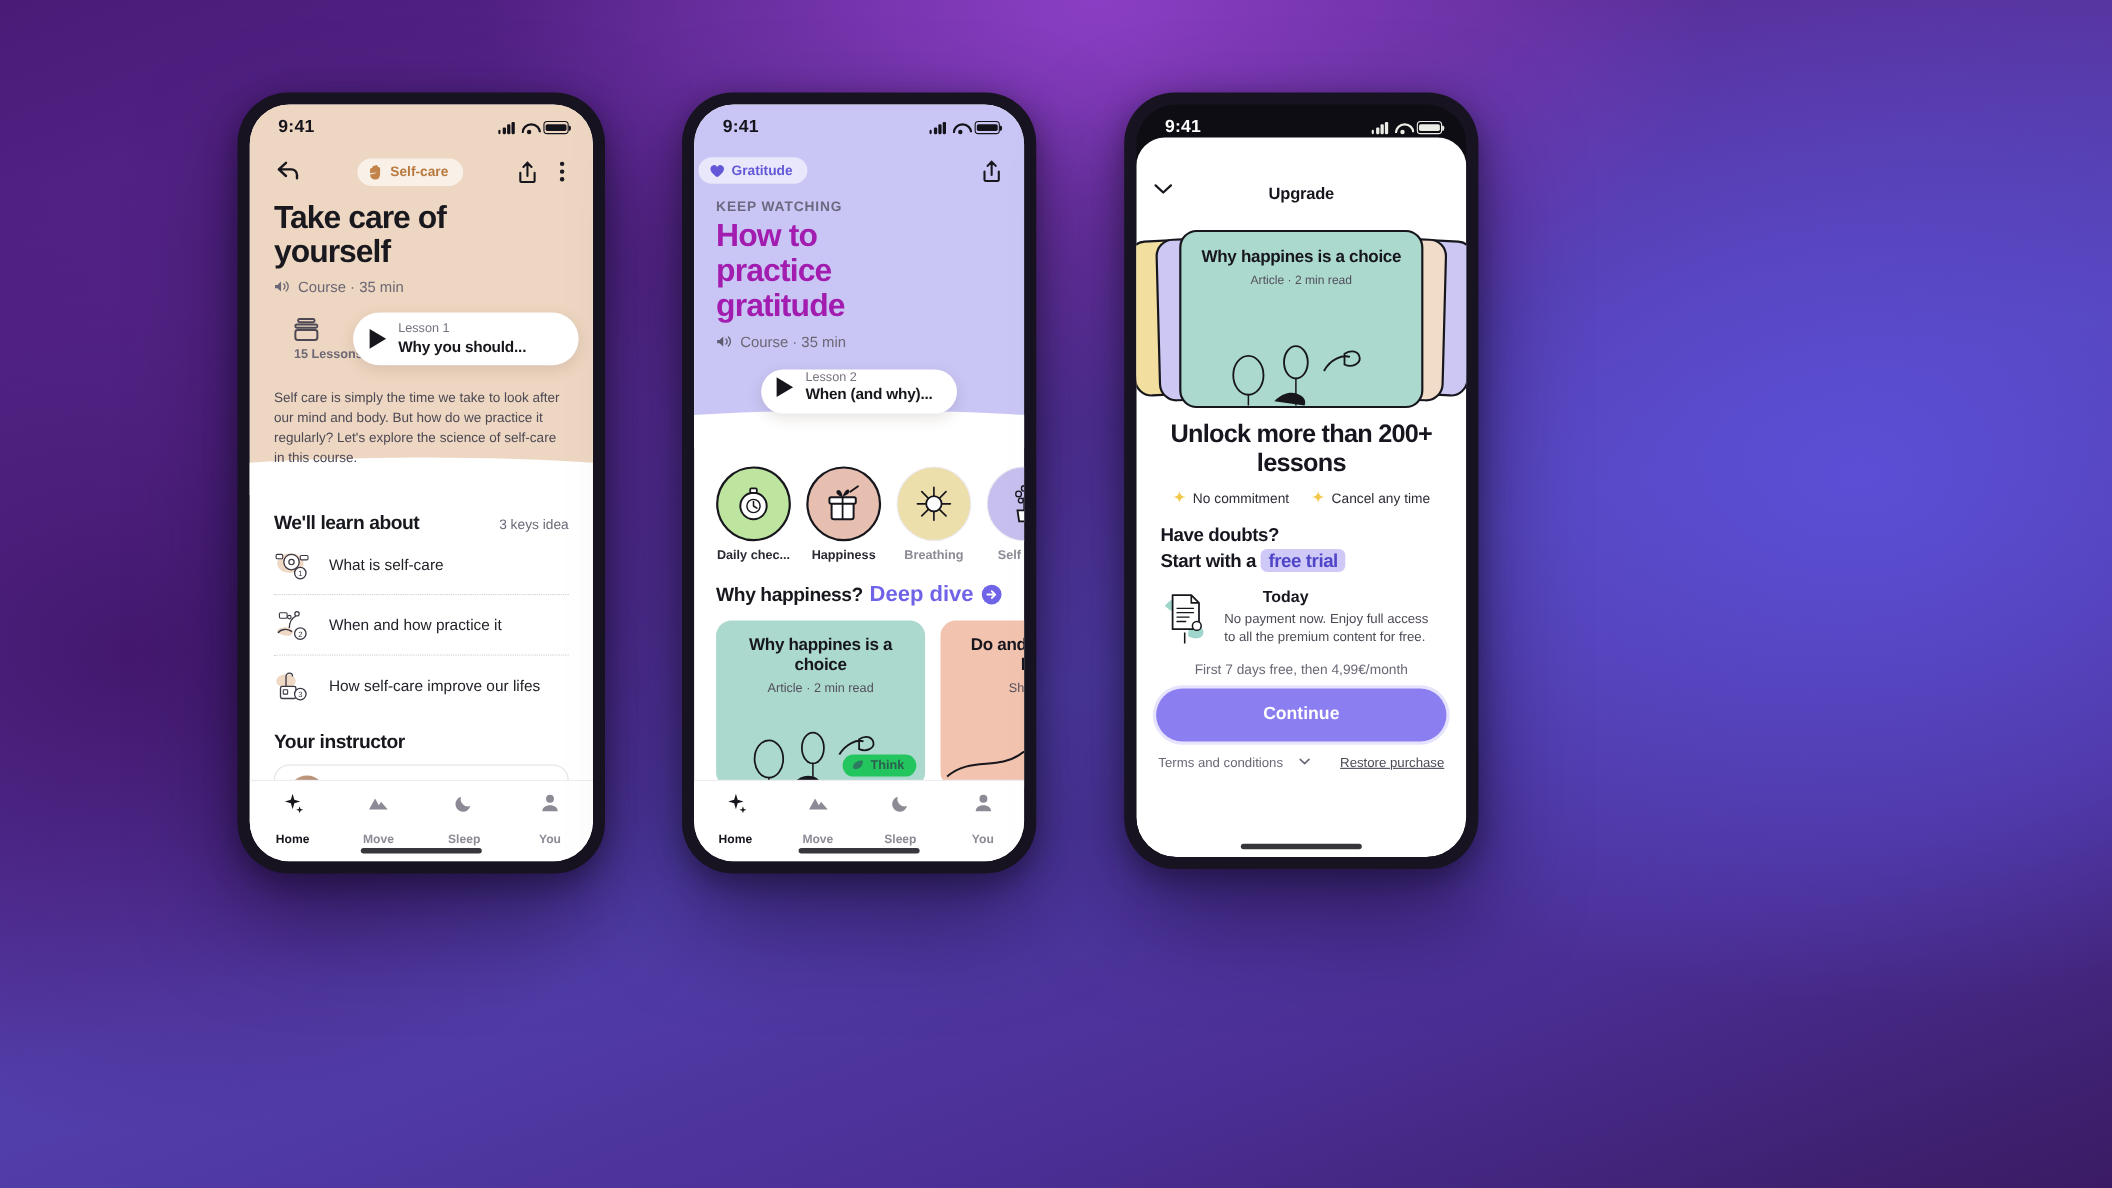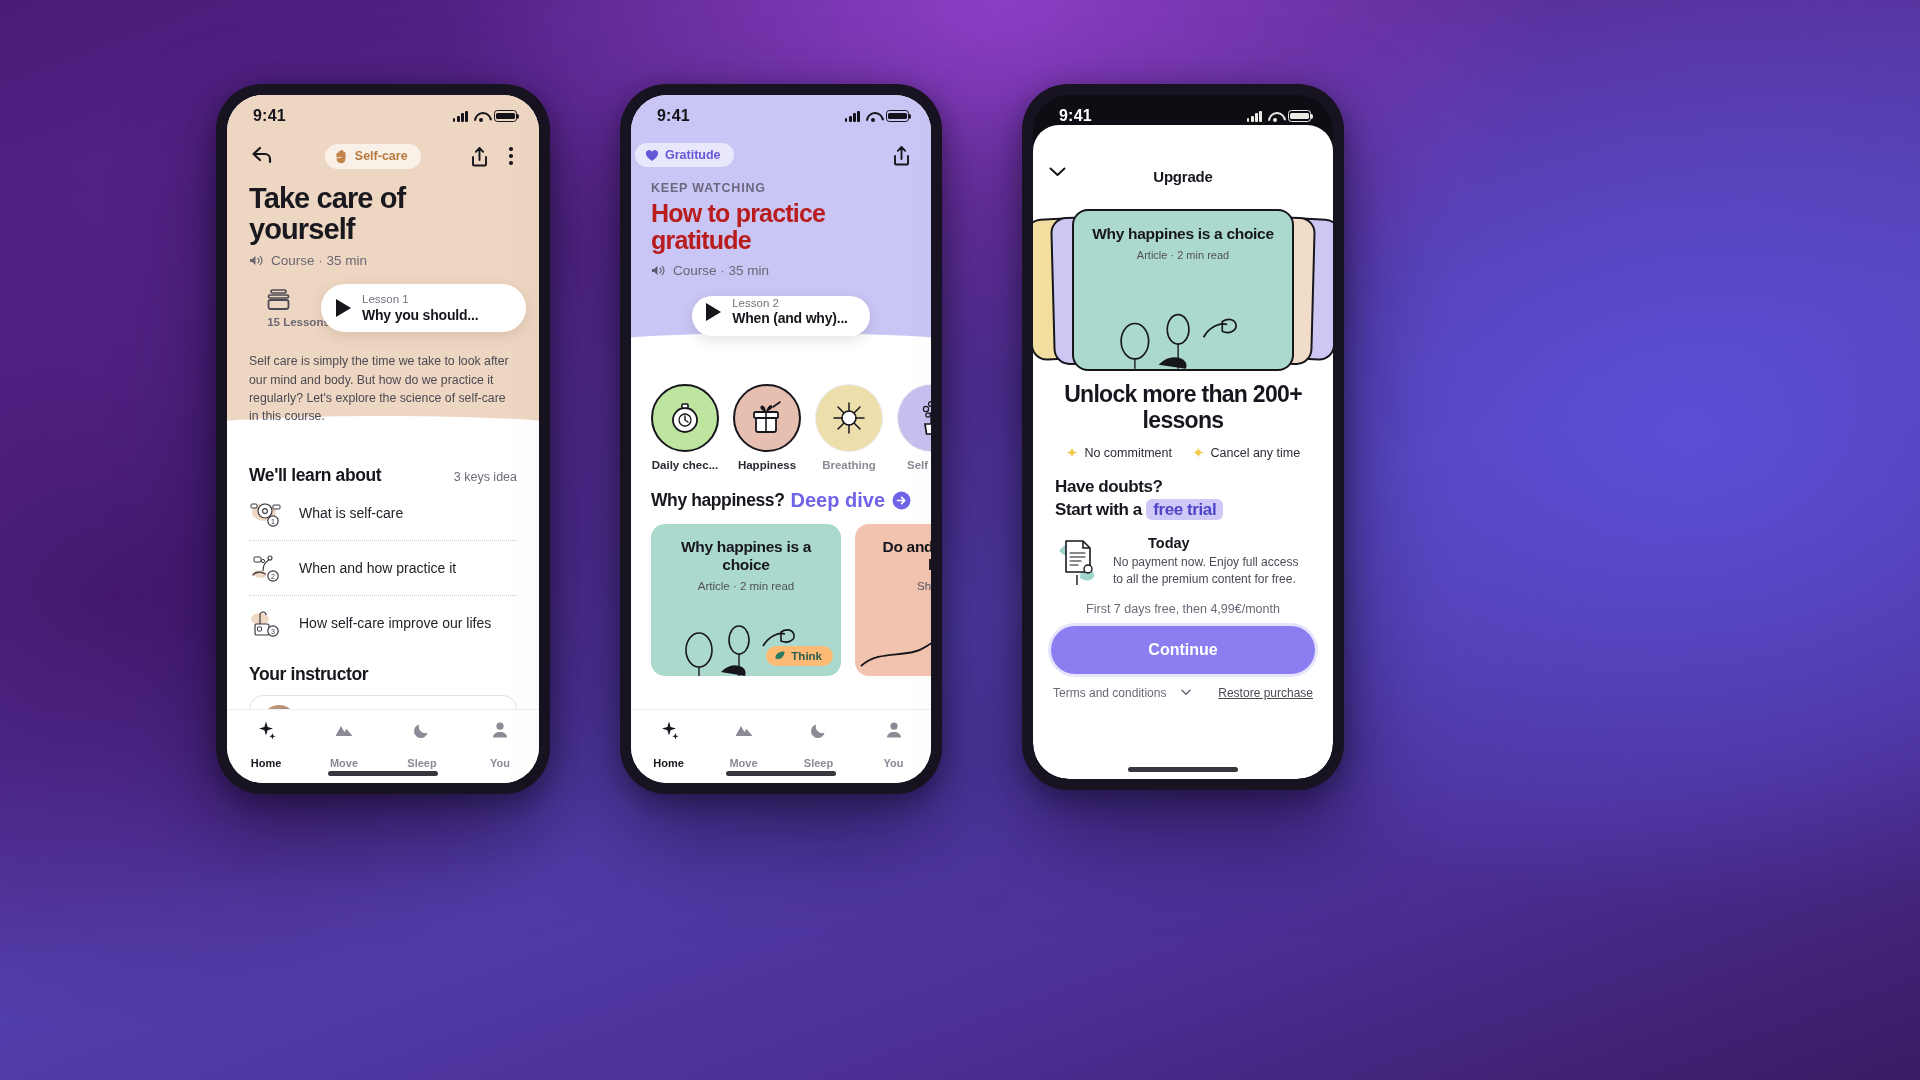--- a/index.html
+++ b/index.html
@@ -131,39 +131,39 @@
   .tab svg { display:block; }
 
   
   #phone2 { left: 620px; top: 84px; width: 322px; height: 710px; }
   .p2-hero { position:relative; background:#c9c6f5; padding-bottom: 0; }
   .p2-wave { position:absolute; left:0; right:0; bottom:-1px; height:34px; background:#fff;
              border-radius: 100% 100% 0 0 / 100% 100% 0 0; transform: scaleX(1.5); }
   .p2-chip { display:inline-flex; align-items:center; gap:6px; background: rgba(255,255,255,.58);
              border-radius:20px; padding:5px 13px 5px 10px; font-size:12.5px; font-weight:700; color:#6258d8; }
   .p2-kicker { font-size: 12.5px; font-weight:800; letter-spacing:.8px; color:#6c6880; padding: 14px 20px 0 20px; }
-  .p2-title { font-size: 25px; line-height:1.08; font-weight:800; color:#b91c1c; letter-spacing:-.8px; padding: 5px 20px 0 20px; max-width: 230px; }
+  .p2-title { font-size: 29px; line-height:1.08; font-weight:800; color:#a21caf; letter-spacing:-.8px; padding: 5px 20px 0 20px; max-width: 230px; }
   .p2-playrow { padding: 18px 0 0 0; display:flex; justify-content:center; position:relative; z-index:3; }
   .circles { display:flex; gap: 14px; padding: 18px 0 0 20px; }
   .circ-item { display:flex; flex-direction:column; align-items:center; gap:7px; width: 68px; flex:none; cursor:pointer; }
   .circ { width: 68px; height:68px; border-radius:50%; border:2px solid #17161d; display:flex; align-items:center; justify-content:center; overflow:hidden; }
   .circ-item.soft .circ { border: 1.5px solid #ece9f2; }
   .circ-item span { font-size: 11.5px; font-weight:700; color:#2a2832; white-space:nowrap; }
   .circ-item.soft span { color:#8d8a96; font-weight:600; }
   .p2-sec { display:flex; align-items:center; justify-content:space-between; padding: 18px 20px 0 20px; }
   .deep { display:flex; align-items:center; gap:7px; color:#6f63e8; font-weight:800; font-size:20px; cursor:pointer; }
   .cards { display:flex; gap:14px; padding: 12px 0 0 20px; }
   .card { width: 190px; height: 152px; border-radius: 14px; position:relative; overflow:hidden; flex:none; padding: 14px 16px 0 16px; cursor:pointer; }
   .card.teal { background:#abd9ce; }
   .card.peach { background:#f2c3ae; }
   .card h4 { font-size: 15.5px; line-height:1.18; font-weight:800; color:#17161f; text-align:center; letter-spacing:-.3px; }
   .card .cmeta { font-size: 11.5px; color:#53505c; text-align:center; margin-top:6px; }
   .think {
     position:absolute; right:8px; bottom:10px;
-    background:#fdba74; border-radius:16px; padding: 4px 11px 4px 8px;
+    background:#22c55e; border-radius:16px; padding: 4px 11px 4px 8px;
     font-size:11.5px; font-weight:700; color:#2c5f4f;
     display:flex; align-items:center; gap:5px;
   }
 
   
   #phone3 { left: 1022px; top: 84px; width: 322px; height: 706px; }
   #phone3 .screen { background: #0e0d14; }
   .p3-sheet {
     position:absolute; left:0; right:0; top: 30px; bottom:0;
     background:#fff; border-radius: 26px 26px 36px 36px;

